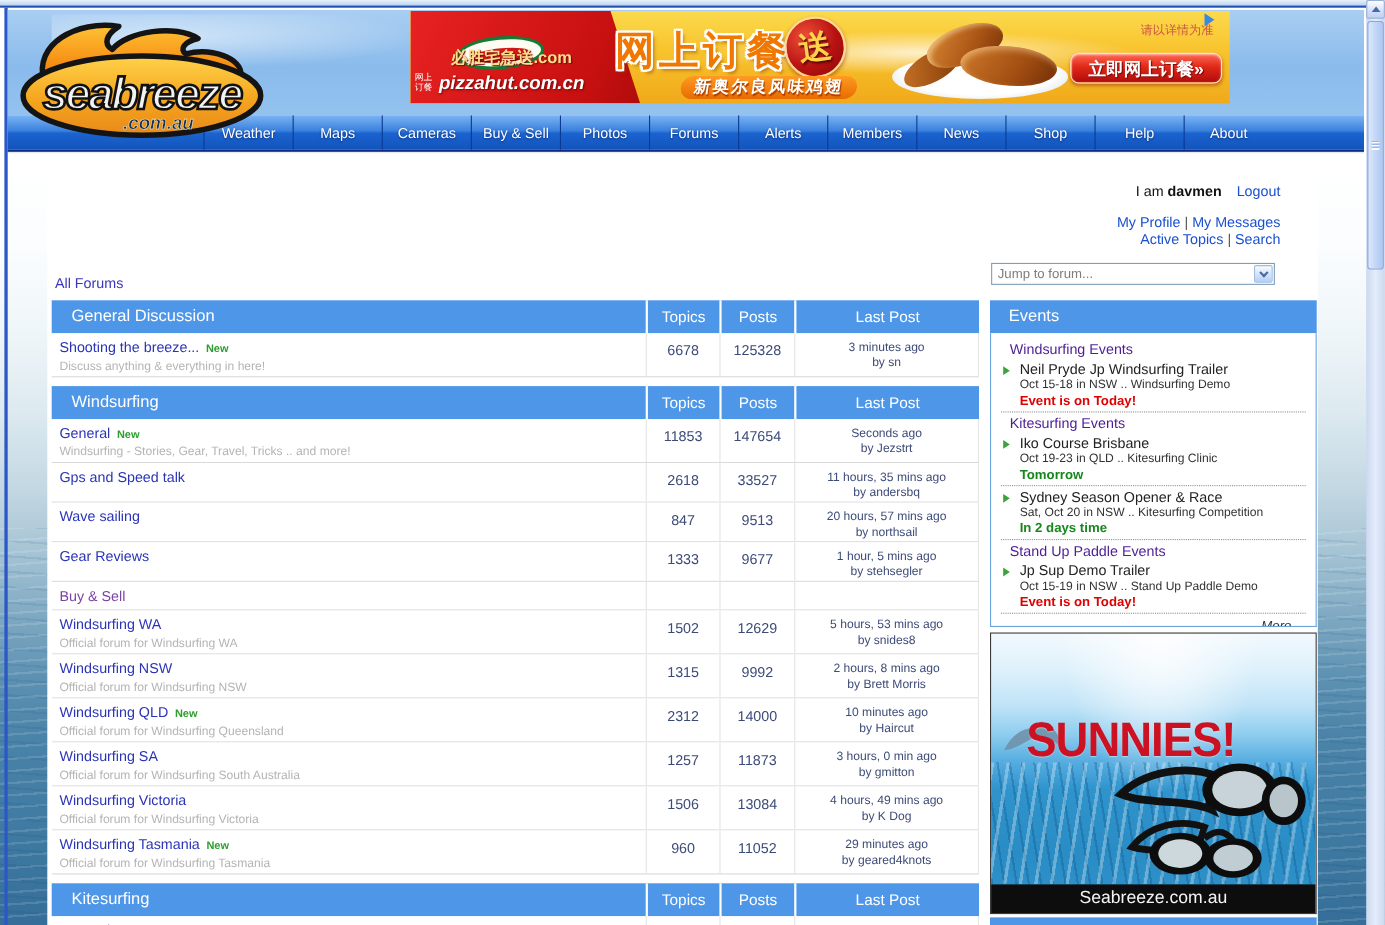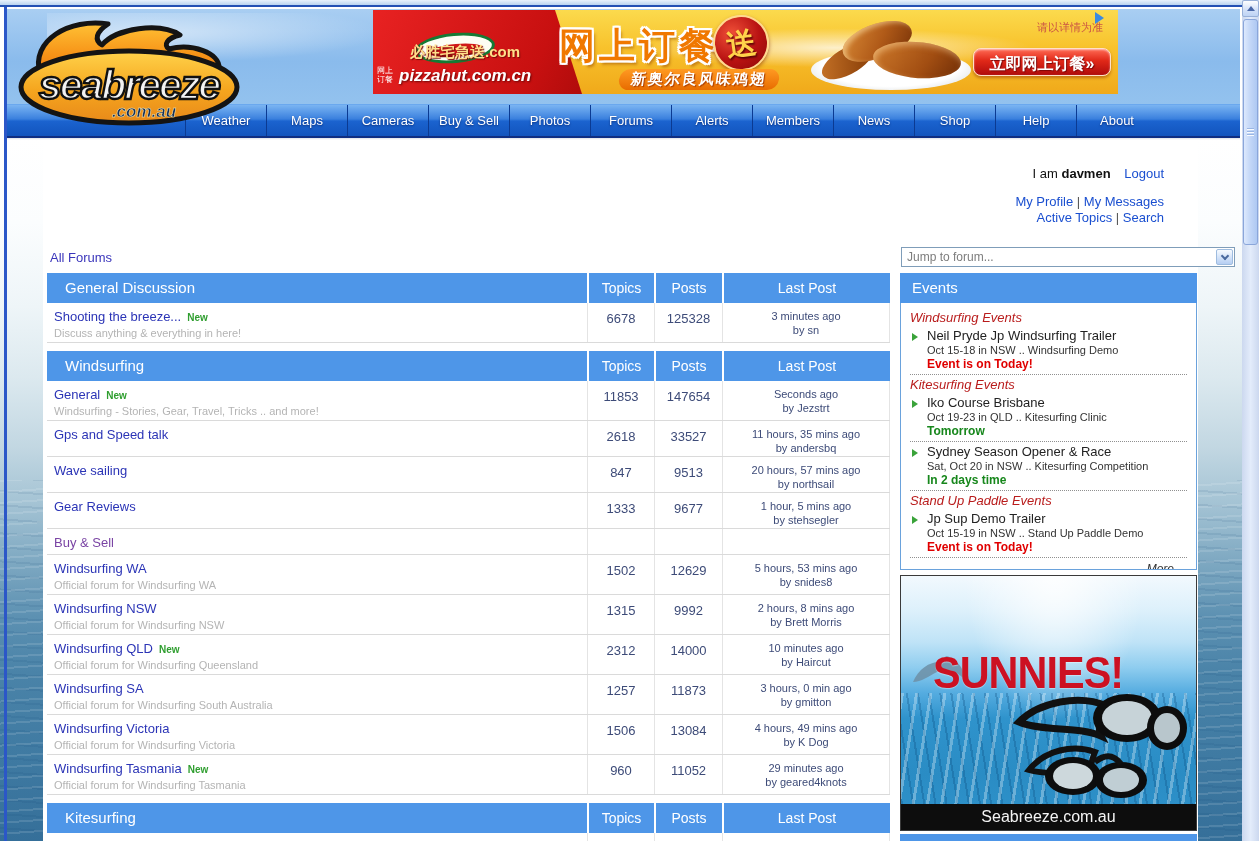--- a/index.html
+++ b/index.html
@@ -97,21 +97,21 @@
   
   .user-box { position:absolute; right:95px; top:166px; text-align:right; font-size:13px; color:#111; }
   .user-box .uname { font-weight:bold; }
   .user-box a.ulink, .user-box a.logout { color:#1a4fd0; text-decoration:none; cursor:pointer; }
   .user-box .logout { margin-left:10px; }
   .user-rows { margin-top:13px; line-height:16px;margin-left:22px; }
   .user-box .sep { color:#555; }
 
   
   .all-forums { position:absolute; left:50px; top:250px; font-size:13px; color:#3a35bb; cursor:pointer; }
-  .jump { position:absolute; left:901px; top:247px; width:334px; height:20px; background:#fff;
+  .jump { position:absolute; left:901px; top:239px; width:258px; height:20px; background:#fff;
     border:1px solid #7f9db9; font-size:12px; color:#7d7d7d; line-height:18px; padding-left:5px; cursor:pointer; }
   .jump-arrow { position:absolute; right:1px; top:1px; width:17px; height:16px;
     background:linear-gradient(180deg,#f7fbff 0%,#cfe0f8 60%,#b6cef2 100%);
     border:1px solid #9ebcdf; border-radius:2px; display:flex; align-items:center; justify-content:center; cursor:pointer; }
   .chev { width:6px; height:6px; border-left:2px solid #4a6a9f; border-bottom:2px solid #4a6a9f;
     transform:rotate(-45deg); margin-top:-3px; }
 
   
   .forum-tables { position:absolute; left:47px; top:273px; width:843px; }
   .fsection { margin-bottom:8px; }
@@ -127,23 +127,23 @@
   .cell.num { width:67px; text-align:center; font-size:13px; color:#3d4b78; padding-top:8px; }
   .cell.num2 { width:68px; }
   .cell.last { width:168px; text-align:center; font-size:11px; color:#3d4b78; line-height:14px; padding-top:6px; border-right:1px solid #e4e4e4; }
   a.fname { font-size:13px; color:#2b34b6; text-decoration:none; cursor:pointer; }
   .frow.visited a.fname { color:#7a44a4; }
   .newtag { color:#2f9e2f; font-size:10px; font-weight:bold; margin-left:6px; }
   .fsub { font-size:11px; color:#b4b4b4; margin-top:2px; }
 
   
   .events { position:absolute; left:900px; top:273px; width:297px; }
-  .ev-head { height:30px; background:#4e96e8; color:#fff; font-size:15px; line-height:30px; padding-left:12px; }
+  .ev-head { height:30px; background:#4e96e8; color:#fff; font-size:15px; line-height:30px; padding-left:17px; }
   .ev-body { height:267px; background:#fff; border:1px solid #6aa2dc; border-top:none; padding:5px 9px 0 9px; overflow:hidden; }
-  .ev-group-label { font-style:italic; font-size:13px; line-height:14px; color:#b91c1c; margin:3px 0 3px; }
+  .ev-group-label { font-size:13px; line-height:14px; color:#4c1d95; margin:3px 8px 3px; }
   .ev-item { position:relative; padding:1px 0 3px 17px; border-bottom:1px dotted #909090; margin-bottom:2px; }
   .ev-bullet { position:absolute; left:2px; top:5px; width:0; height:0;
     border-left:6px solid #3aa33a; border-top:4px solid transparent; border-bottom:4px solid transparent; }
   .ev-title { font-size:13px; line-height:14px; color:#222; cursor:pointer; }
   .ev-detail { font-size:11px; line-height:12px; color:#333; margin-top:1px; }
   .ev-status { font-size:12px; font-weight:bold; line-height:13px; margin-top:2px; }
   .ev-status.today { color:#e00000; }
   .ev-status.soon { color:#17871c; }
   .ev-more { text-align:right; font-style:italic; font-size:12px; color:#333; padding:2px 3px 0 0; cursor:pointer; }
 

